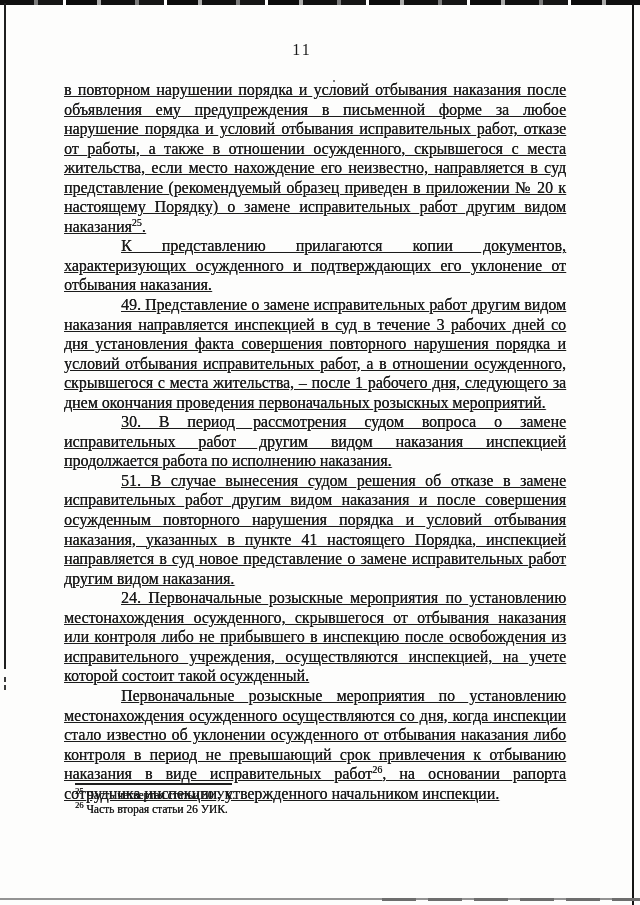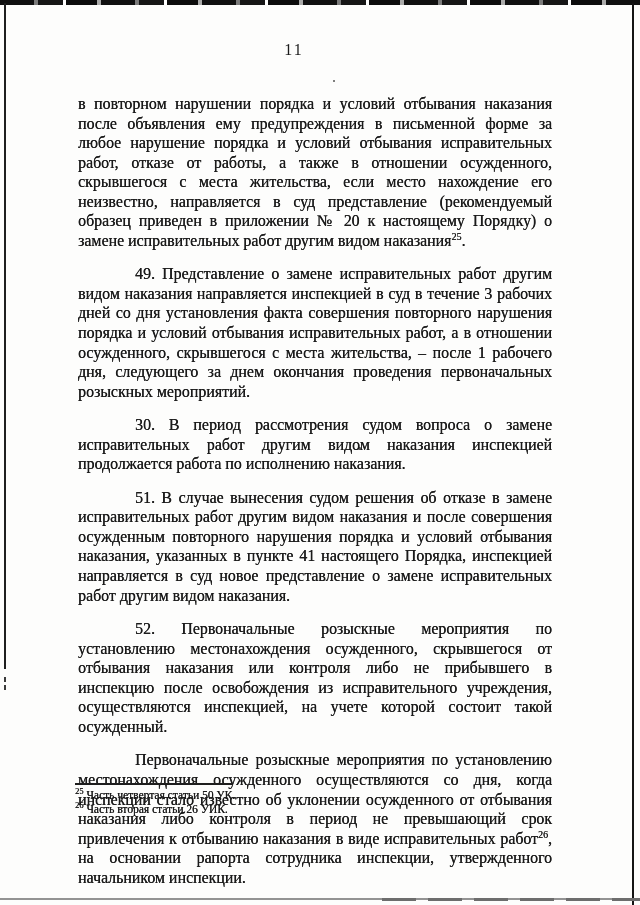--- a/index.html
+++ b/index.html
@@ -28,30 +28,30 @@
   .bottom-line::after {
     content: ""; position: absolute; left: 382px; top: 0; width: 258px; height: 2.5px;
     background: repeating-linear-gradient(90deg, #6d6d6d 0 34px, transparent 34px 46px);
   }
   .speckle { position: absolute; width: 2px; height: 2px; background: #555; border-radius: 50%; }
   .speckle.s1 { left: 333px; top: 80px; }
   .speckle.s2 { left: 358px; top: 447px; width: 2.5px; height: 2.5px; }
 
   
   .page-number {
-    position: absolute; top: 41px; left: 0; width: 520px;
+    position: absolute; top: 41px; left: 8px; width: 520px;
     text-align: center; font-size: 16px; letter-spacing: 2px; padding-left: 34px;
   }
   .content {
     position: absolute; left: 64px; top: 80px; width: 502px;
     font-size: 15.9px; line-height: 19.55px;
     text-align: justify;
     text-shadow: 0.25px 0 0 #1b1b1b;
   }
-  .para { margin: 14px; text-indent: 57px; }
+  .para { margin: 0; text-indent: 57px; text-decoration: underline; }
   .para.no-indent { text-indent: 0; }
   sup.fn-ref { font-size: 10px; line-height: 0; }
 
   .footnotes {
     position: absolute; left: 75px; top: 783px; width: 420px;
     font-size: 11.5px; line-height: 14.5px;
     text-shadow: 0.2px 0 0 #1b1b1b;
   }
   .fn-rule { width: 157px; height: 1.5px; background: #1e1e1e; margin-bottom: 3px; }
   .fn-line sup { font-size: 8.5px; line-height: 0; }
@@ -67,28 +67,29 @@
   <div class="right-border"></div>
   <div class="bottom-line"></div>
   <div class="speckle s1"></div>
   <div class="speckle s2"></div>
 
   <div class="page-number">11</div>
 
   <div class="content">
     <p class="para no-indent"><span>в повторном нарушении порядка и условий отбывания наказания после объявления ему предупреждения в письменной форме за любое нарушение порядка и условий отбывания исправительных работ, отказе от работы, а также в отношении осужденного, скрывшегося с места жительства, если место нахождение его неизвестно, направляется в суд представление (рекомендуемый образец приведен в приложении № 20 к настоящему Порядку) о замене исправительных работ другим видом наказания</span><sup class="fn-ref">25</sup><span>.</span></p>
 
+    <p class="para">К представлению прилагаются копии документов, характеризующих осужденного и подтверждающих его уклонение от отбывания наказания.</p>
 
     <p class="para">49. Представление о замене исправительных работ другим видом наказания направляется инспекцией в суд в течение 3 рабочих дней со дня установления факта совершения повторного нарушения порядка и условий отбывания исправительных работ, а в отношении осужденного, скрывшегося с места жительства, – после 1 рабочего дня, следующего за днем окончания проведения первоначальных розыскных мероприятий.</p>
 
     <p class="para">30. В период рассмотрения судом вопроса о замене исправительных работ другим видом наказания инспекцией продолжается работа по исполнению наказания.</p>
 
     <p class="para">51. В случае вынесения судом решения об отказе в замене исправительных работ другим видом наказания и после совершения осужденным повторного нарушения порядка и условий отбывания наказания, указанных в пункте 41 настоящего Порядка, инспекцией направляется в суд новое представление о замене исправительных работ другим видом наказания.</p>
 
-    <p class="para">52. Первоначальные розыскные мероприятия по установлению местонахождения осужденного, скрывшегося от отбывания наказания или контроля либо не прибывшего в инспекцию после освобождения из исправительного учреждения, осуществляются инспекцией, на учете которой состоит такой осужденный.</p>
+    <p class="para">24. Первоначальные розыскные мероприятия по установлению местонахождения осужденного, скрывшегося от отбывания наказания или контроля либо не прибывшего в инспекцию после освобождения из исправительного учреждения, осуществляются инспекцией, на учете которой состоит такой осужденный.</p>
 
     <p class="para"><span>Первоначальные розыскные мероприятия по установлению местонахождения осужденного осуществляются со дня, когда инспекции стало известно об уклонении осужденного от отбывания наказания либо контроля в период не превышающий срок привлечения к отбыванию наказания в виде исправительных работ</span><sup class="fn-ref">26</sup><span>, на основании рапорта сотрудника инспекции, утвержденного начальником инспекции.</span></p>
   </div>
 
   <div class="footnotes">
     <div class="fn-rule"></div>
     <div class="fn-line"><sup>25</sup> <span>Часть четвертая статьи 50 УК.</span></div>
     <div class="fn-line"><sup>26</sup> <span>Часть вторая статьи 26 УИК.</span></div>
   </div>
 

